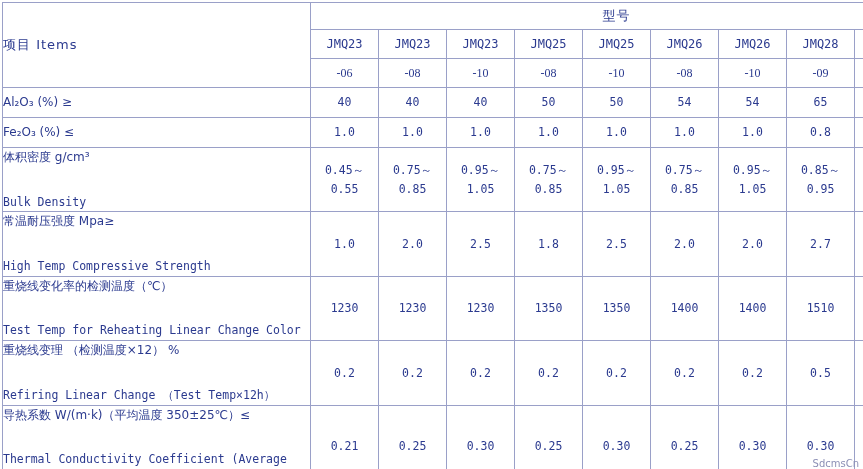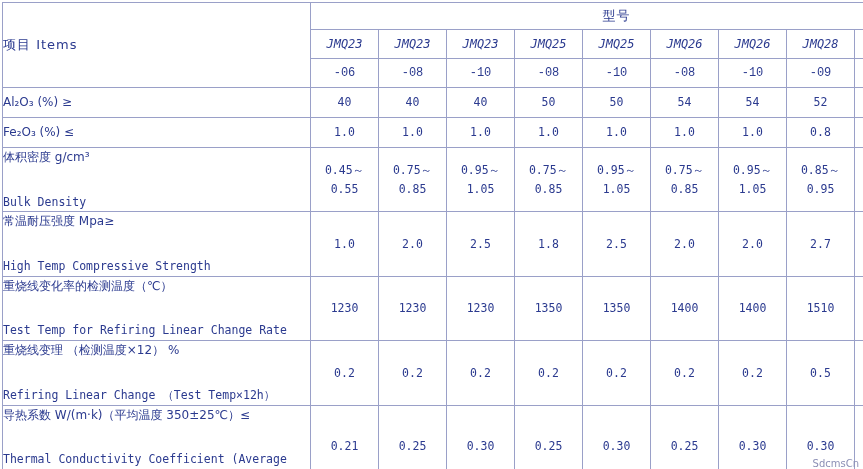--- a/index.html
+++ b/index.html
@@ -46,27 +46,26 @@
     text-align: left;
     font-size: 13px;
     letter-spacing: 1px;
   }
   .model-name {
     text-align: center;
     font-size: 12px;
     height: 28px;
     font-family: "DejaVu Sans Mono", monospace;
     letter-spacing: 0px;
-    font-style: italic;
   }
   .model-suffix {
     text-align: center;
     font-size: 12px;
     height: 28px;
-    font-family: Liberation Mono, monospace;
+    font-family: Liberation Serif, serif;
     margin-left: 48px;
   }
   .rowlabel {
     font-size: 12px;
     padding: 4px 2px 4px 6px;
     line-height: 1.55;
     font-family: "DejaVu Sans", sans-serif;
   }
   .rowlabel .en {
     font-family: "DejaVu Sans Mono", monospace;
@@ -150,21 +149,21 @@
         <td class="rowlabel">
           <span class="cn">Al₂O₃ (%) ≥</span>
         </td>
         <td class="val">40</td>
         <td class="val">40</td>
         <td class="val">40</td>
         <td class="val">50</td>
         <td class="val">50</td>
         <td class="val">54</td>
         <td class="val">54</td>
-        <td class="val">52</td>
+        <td class="val">65</td>
         <td class="val">67</td>
       </tr>
 
       <tr class="h1line">
         <td class="rowlabel">
           <span class="cn">Fe₂O₃ (%) ≤</span>
         </td>
         <td class="val">1.0</td>
         <td class="val">1.0</td>
         <td class="val">1.0</td>
@@ -231,21 +230,21 @@
         <td class="val">2.5</td>
         <td class="val">2.0</td>
         <td class="val">2.0</td>
         <td class="val">2.7</td>
         <td class="val">3.0</td>
       </tr>
 
       <tr class="h2line">
         <td class="rowlabel">
           <div class="cn">重烧线变化率的检测温度（℃）</div>
-          <div class="en">Test Temp for Refiring Linear Change Rate</div>
+          <div class="en">Test Temp for Reheating Linear Change Color</div>
         </td>
         <td class="val">1230</td>
         <td class="val">1230</td>
         <td class="val">1230</td>
         <td class="val">1350</td>
         <td class="val">1350</td>
         <td class="val">1400</td>
         <td class="val">1400</td>
         <td class="val">1510</td>
         <td class="val">1620</td>

